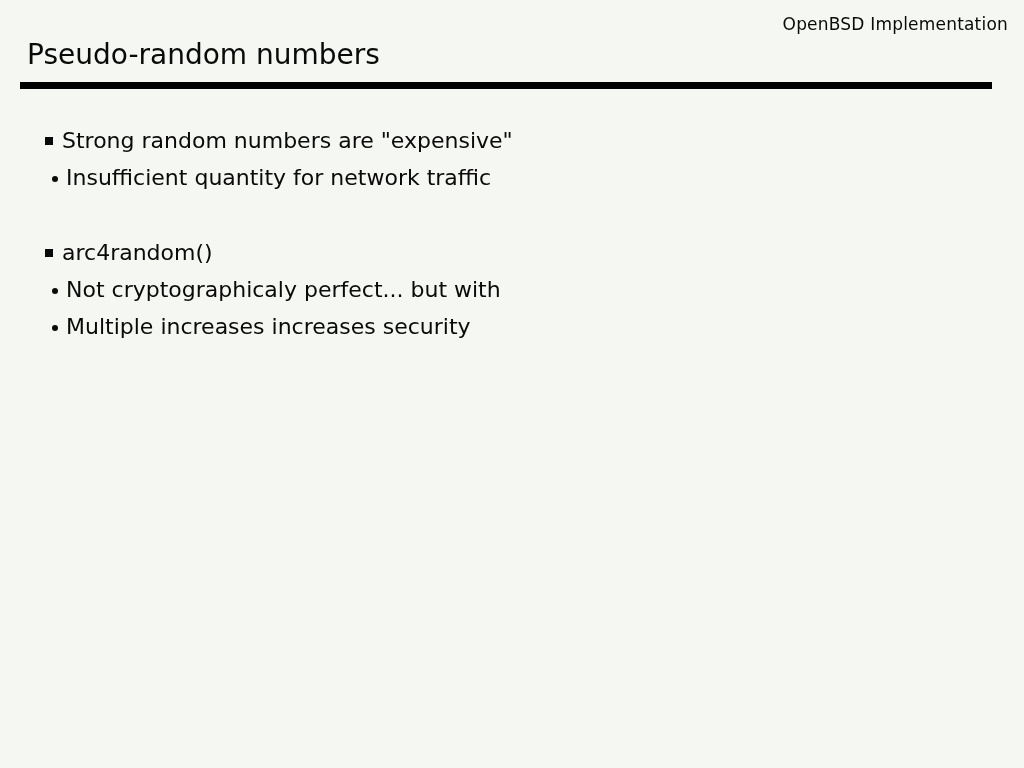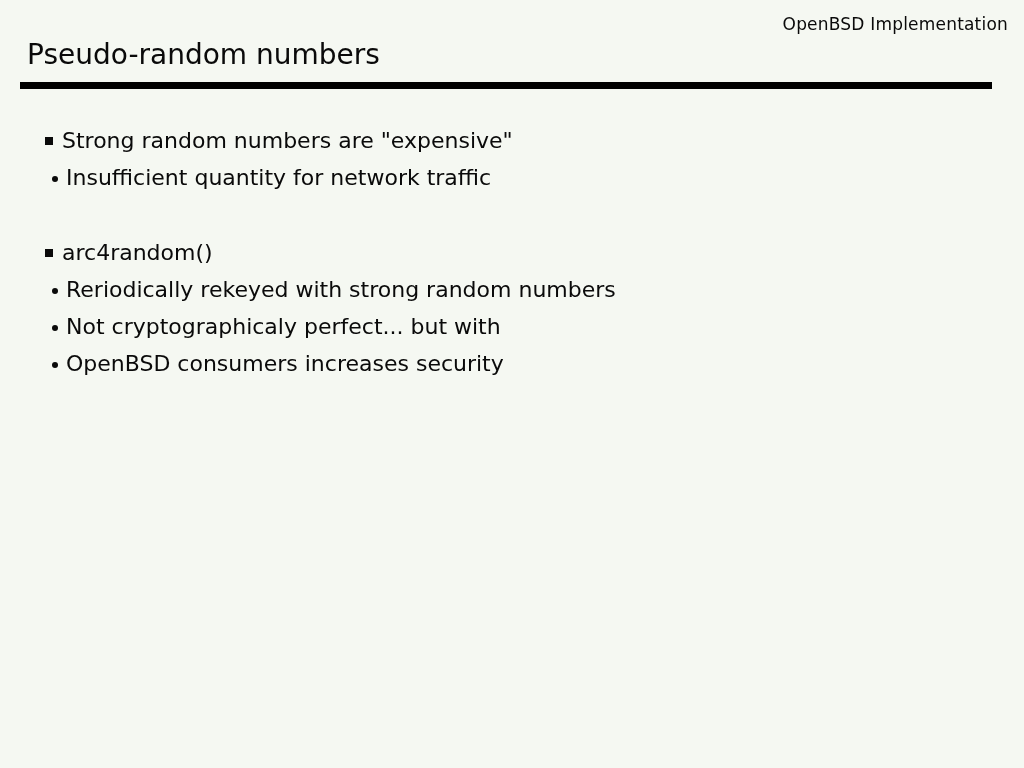--- a/index.html
+++ b/index.html
@@ -93,24 +93,20 @@
   </div>
 
   <div class="group-spacer"></div>
 
   <div class="row level1">
     <span class="marker square"></span>
     <span>arc4random()</span>
   </div>
   <div class="row level2">
     <span class="marker dot"></span>
-    <span>Reriodically rekeyed with strong random numbers</span>
-  </div>
-  <div class="row level2">
-    <span class="marker dot"></span>
     <span>Not cryptographicaly perfect... but with</span>
   </div>
   <div class="row level2">
     <span class="marker dot"></span>
-    <span>OpenBSD consumers increases security</span>
+    <span>Multiple increases increases security</span>
   </div>
 
 </div>
 
 </body></html>

